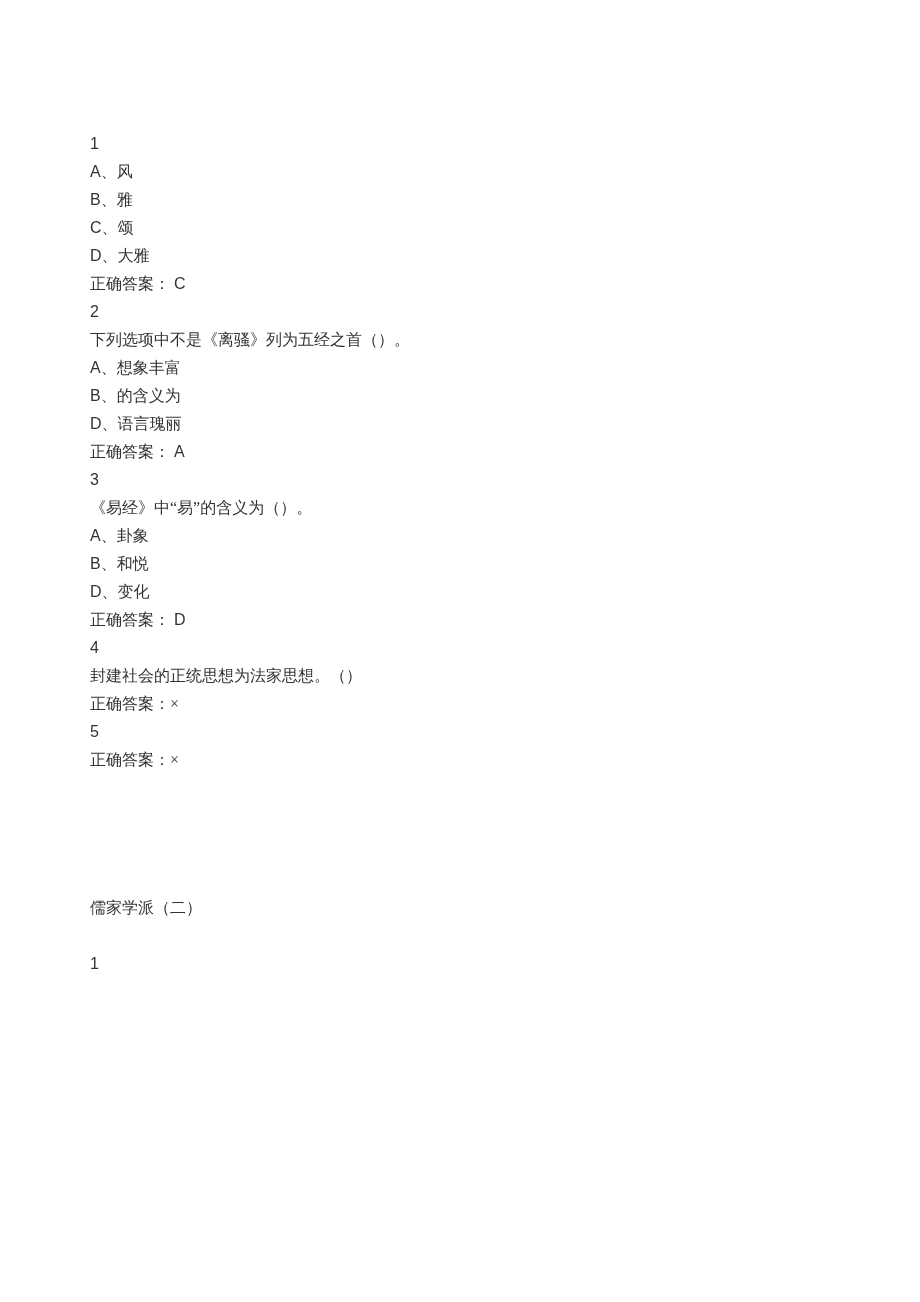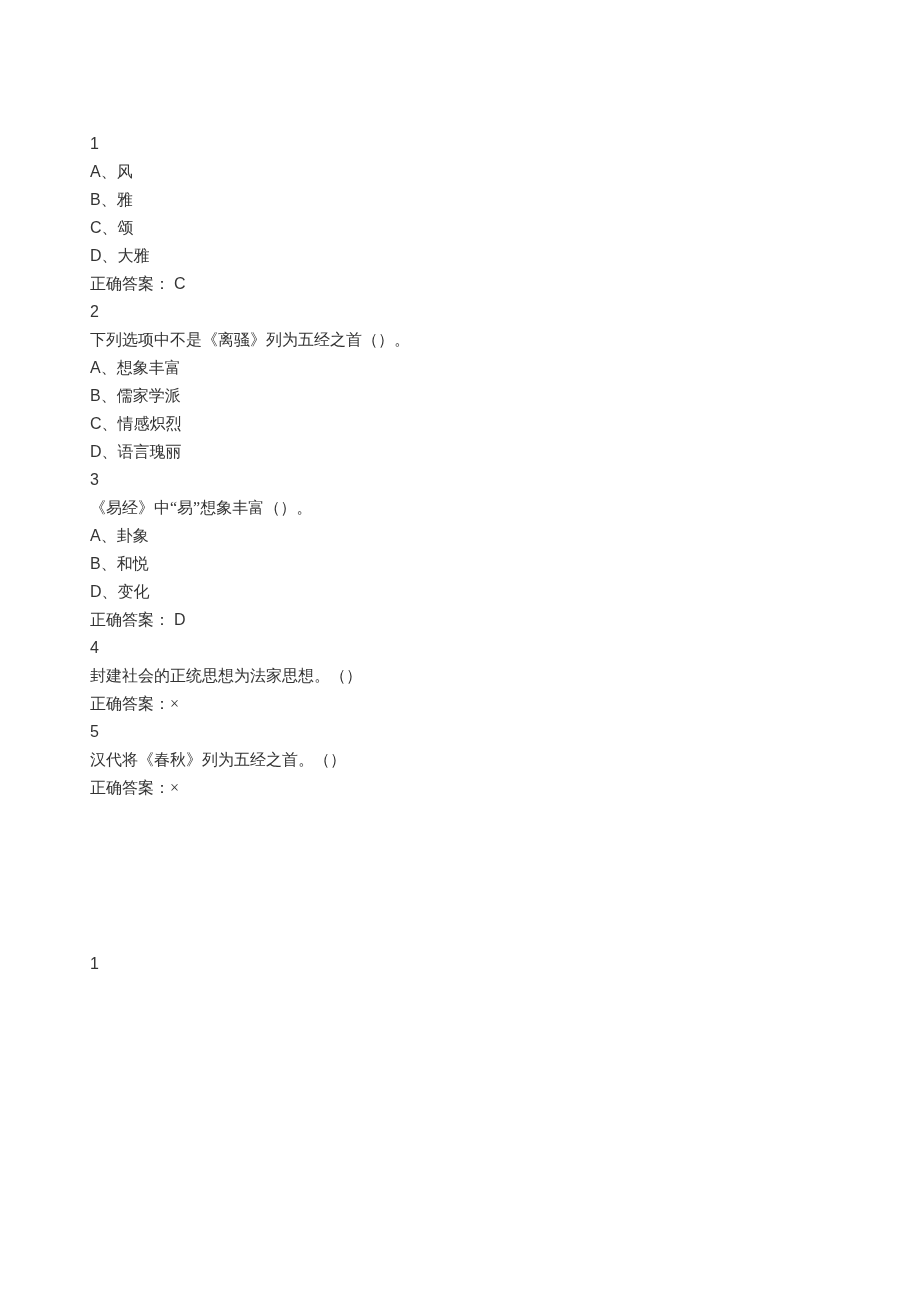--- a/index.html
+++ b/index.html
@@ -38,39 +38,39 @@
   <div class="line num">1</div>
   <div class="line"><span class="num">A</span><span>、</span><span>风</span></div>
   <div class="line"><span class="num">B</span><span>、</span><span>雅</span></div>
   <div class="line"><span class="num">C</span><span>、</span><span>颂</span></div>
   <div class="line"><span class="num">D</span><span>、</span><span>大雅</span></div>
   <div class="line"><span>正确答案：</span><span> </span><span class="num">C</span></div>
 
   <div class="line num">2</div>
   <div class="line">下列选项中不是《离骚》列为五经之首（）。</div>
   <div class="line"><span class="num">A</span><span>、</span><span>想象丰富</span></div>
-  <div class="line"><span class="num">B</span><span>、</span><span>儒家学派</span></div>
-  <div class="line"><span class="num">C</span><span>、</span><span>情感炽烈</span></div>
+  <div class="line"><span class="num">B</span><span>、</span><span>的含义为</span></div>
   <div class="line"><span class="num">D</span><span>、</span><span>语言瑰丽</span></div>
+  <div class="line"><span>正确答案：</span><span> </span><span class="num">A</span></div>
 
   <div class="line num">3</div>
-  <div class="line">《易经》中“易”想象丰富（）。</div>
+  <div class="line">《易经》中“易”的含义为（）。</div>
   <div class="line"><span class="num">A</span><span>、</span><span>卦象</span></div>
   <div class="line"><span class="num">B</span><span>、</span><span>和悦</span></div>
   <div class="line"><span class="num">D</span><span>、</span><span>变化</span></div>
   <div class="line"><span>正确答案：</span><span> </span><span class="num">D</span></div>
 
   <div class="line num">4</div>
   <div class="line">封建社会的正统思想为法家思想。（）</div>
   <div class="line"><span>正确答案：</span><span>×</span></div>
 
   <div class="line num">5</div>
-  <div class="line">汉代将《春秋》列为五经之首。（）</div>
   <div class="line"><span>正确答案：</span><span>×</span></div>
 
   <div class="big-gap"></div>
 
+  <div class="line">儒家学派（二）</div>
 
   <div class="spacer-line"></div>
 
   <div class="line num">1</div>
 
 </div>
 
 </body></html>

